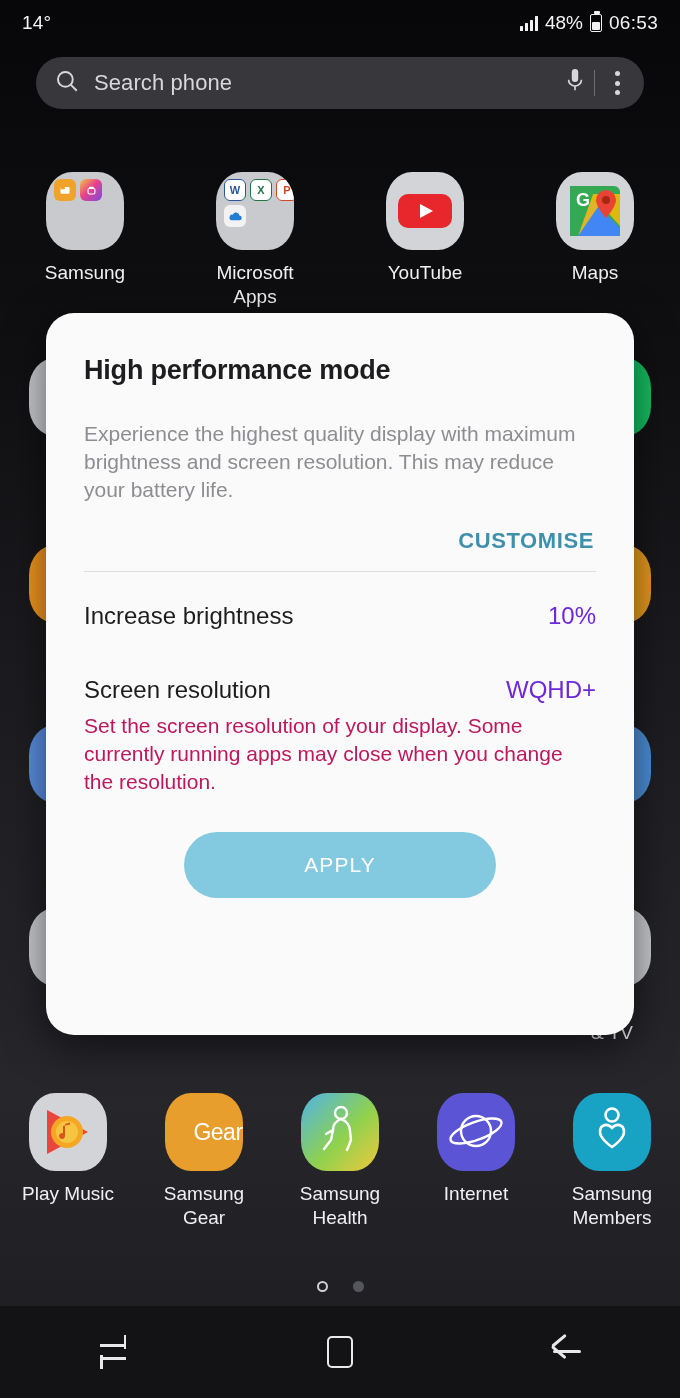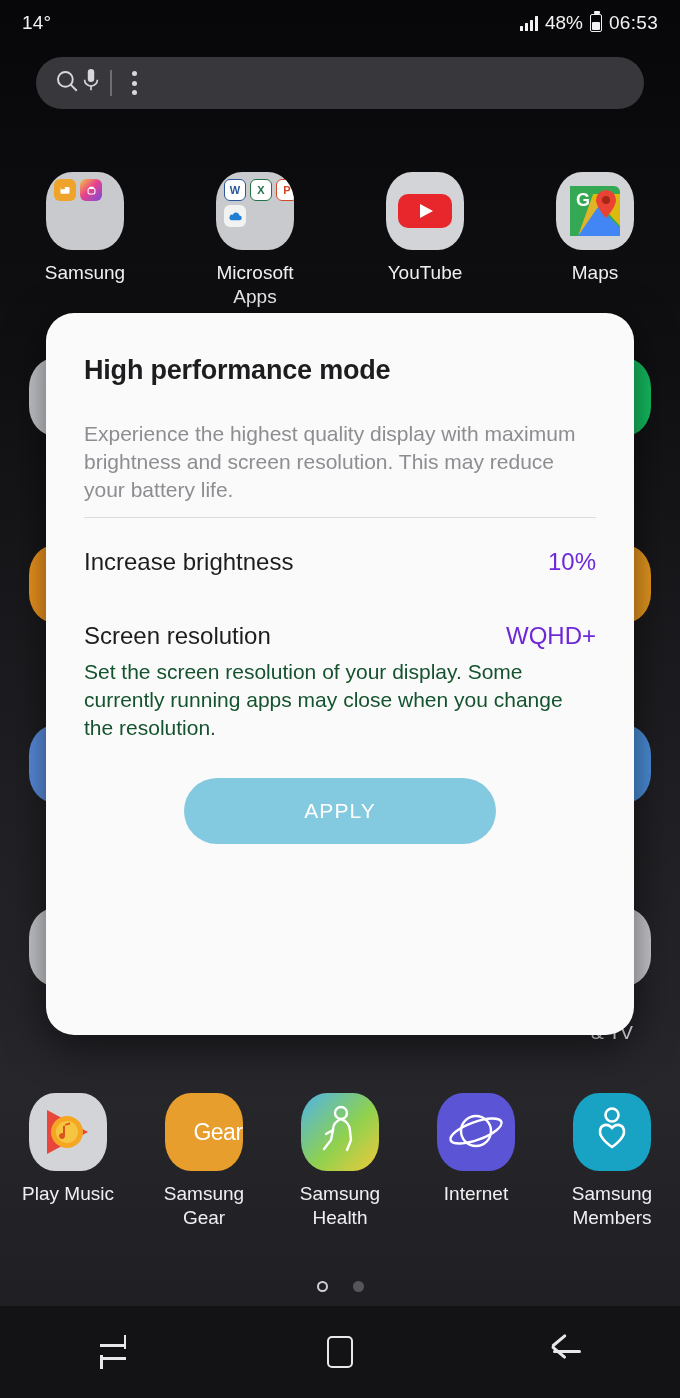--- a/index.html
+++ b/index.html
@@ -138,21 +138,21 @@
   }
   .hr { height: 1px; background: #dddddd; margin-top: 13px; }
 
   .setting-row {
     display: flex; justify-content: space-between; align-items: baseline;
   }
   #brightness-row { margin-top: 30px; }
   .setting-name { font-size: 24px; color: #1d1d1f; text-align: right; }
   .setting-val { font-size: 24px; color: #6d28d9; }
   #resolution-row { margin-top: 46px; }
-  #resolution-desc { margin-top: 8px; font-size: 21px; color: #14532d; line-height: 1.33; }
+  #resolution-desc { margin-top: 8px; font-size: 21px; color: #be185d; line-height: 1.33; }
 
   #dlg-buttons { margin-top: 36px; display: flex; flex-direction: column; align-items: center; gap: 14px; }
   .dlg-btn {
     width: 312px; height: 66px; border-radius: 33px;
     display: flex; align-items: center; justify-content: center;
     font-size: 21px; letter-spacing: 1.1px;
   }
   #apply-button { background: #83c9e0; color: #ffffff; }
   #cancel-button { background: transparent; border: 1.6px solid #9ad3e3; color: #7cc4da; }
 
@@ -219,20 +219,21 @@
     </div>
   </div>
 
   <div id="search-bar">
     <span>
       <svg width="26" height="26" viewBox="0 0 24 24" fill="none" stroke="#d8d8da" stroke-width="1.8">
         <circle cx="10.5" cy="10.5" r="6.8"></circle>
           <line x1="15.4" y1="15.4" x2="21" y2="21"></line>
       </svg>
     </span>
+    <span id="search-text">Search phone</span>
     <span>
       <svg width="22" height="28" viewBox="0 0 24 30" fill="none" stroke="#d8d8da" stroke-width="1.8">
         <rect x="8.5" y="2" width="7" height="14" rx="3.5" fill="#d8d8da" stroke="none"></rect>
         <path d="M5 13.5a7 7 0 0 0 14 0"></path>
           <line x1="12" y1="20.5" x2="12" y2="25"></line>
       </svg>
     </span>
     <span class="divider-v"></span>
     <span class="dots3">
         <span></span>
@@ -435,20 +436,23 @@
         </svg>
       </div>
       <div class="app-label">Samsung Members</div>
     </div>
   </div>
 
   <div id="dialog">
     <div id="dlg-title">High performance mode</div>
     <div id="dlg-desc">Experience the highest quality display with maximum brightness and screen resolution. This may reduce your battery life.</div>
 
+    <div id="customise-row">
+      <span id="customise-link">CUSTOMISE</span>
+    </div>
     <div class="hr"></div>
 
     <div class="setting-row" id="brightness-row">
       <span class="setting-name">Increase brightness</span>
       <span class="setting-val">10%</span>
     </div>
 
     <div class="setting-row" id="resolution-row">
       <span class="setting-name">Screen resolution</span>
       <span class="setting-val">WQHD+</span>

